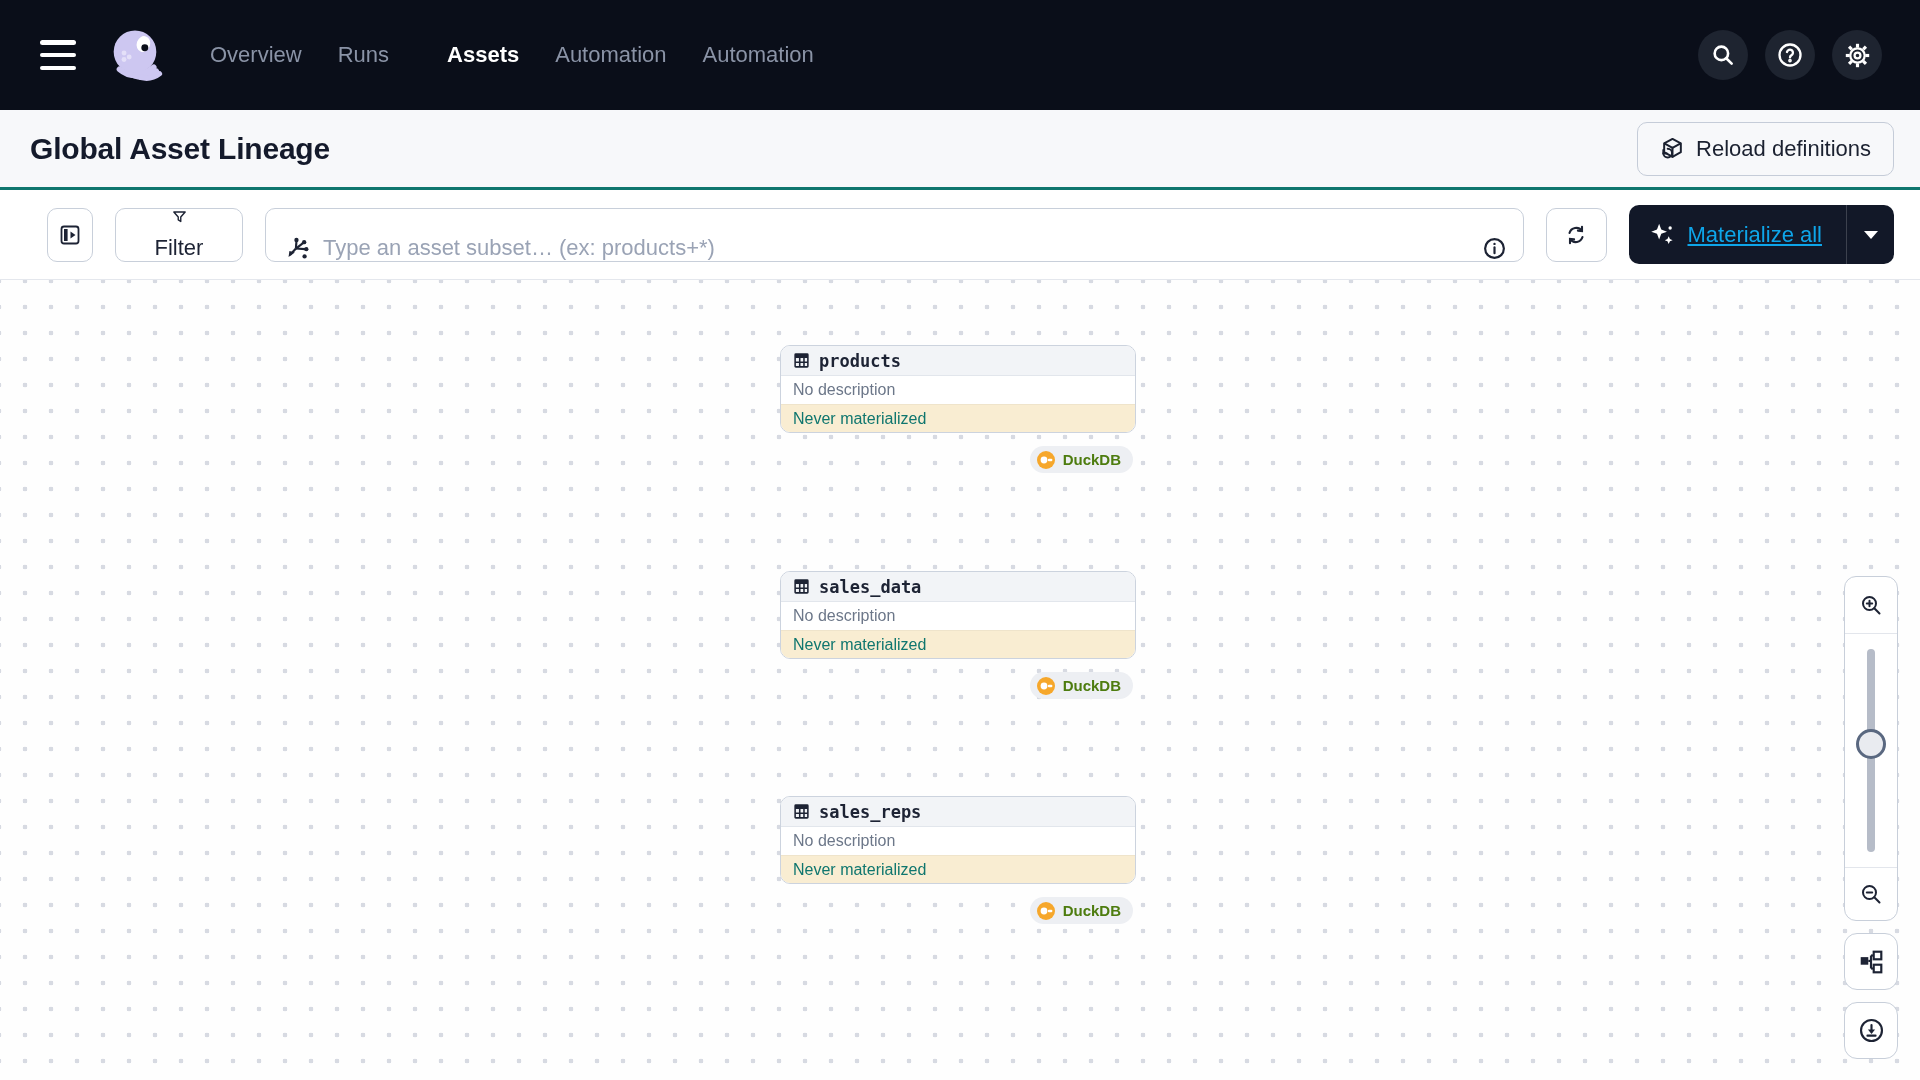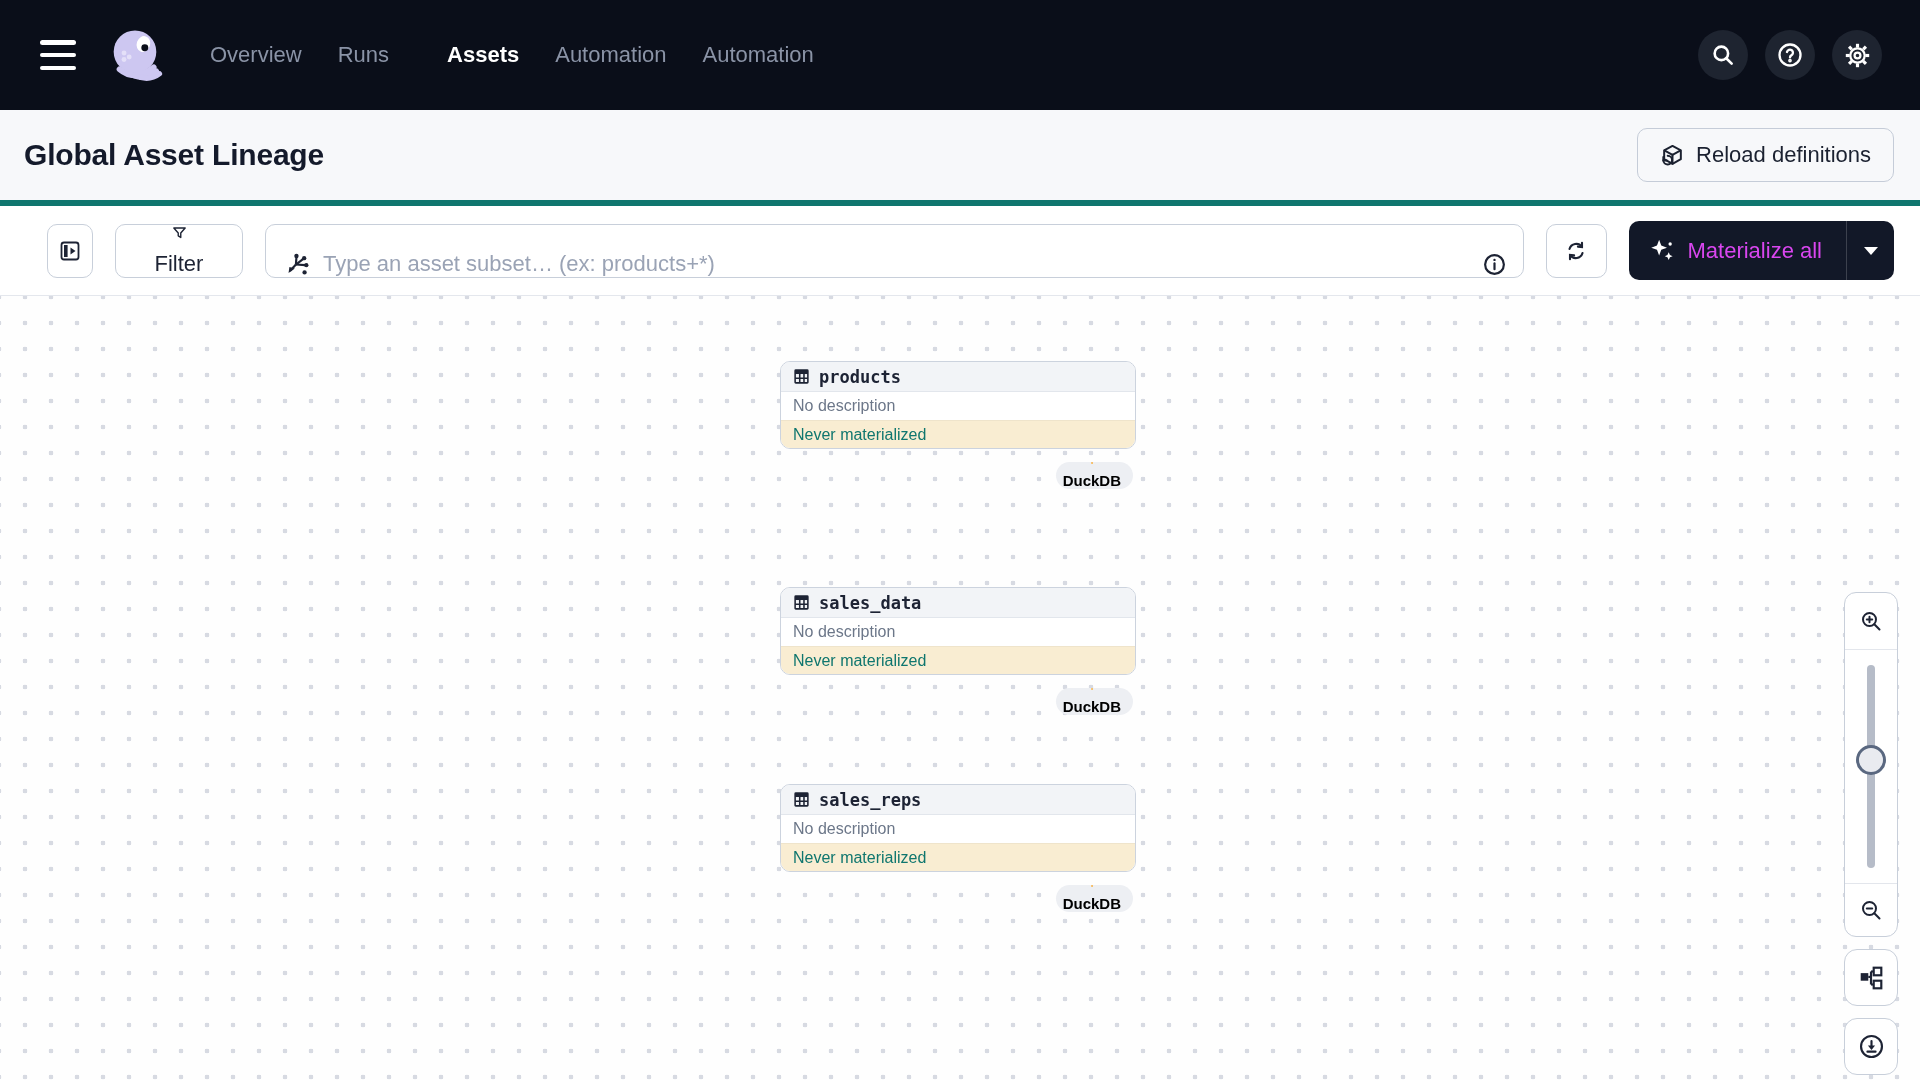--- a/index.html
+++ b/index.html
@@ -12,53 +12,53 @@
   .hamburger span { display:block; height:4.5px; border-radius:3px; background:#ffffff; }
   .logo { width:62px; height:62px; margin-right:44px; }
   .nav-links { display:flex; align-items:center; gap:36px; }
   .nav-link { font-size:22px; color:#8a93a6; cursor:pointer; }
   .nav-link.active { color:#ffffff; font-weight:700;margin-left:22px; }
   .nav-spacer { flex:1; }
   .nav-icons { display:flex; align-items:center; gap:17px; }
   .circle-btn { width:50px; height:50px; border-radius:50%; background:#1e2430; display:flex; align-items:center; justify-content:center; cursor:pointer; color:#ffffff; }
 
   
-  .page-header { height:96px; background:#f7f8fa; border-bottom:6px solid #0f766e; display:flex; align-items:center; padding:0 26px 0 24px; }
+  .page-header { height:80px; background:#f7f8fa; border-bottom:3px solid #0f766e; display:flex; align-items:center; padding:0 26px 0 30px; }
   .page-title { font-size:30px; font-weight:600; color:#141a2b; letter-spacing:-0.2px; }
   .ph-spacer { flex:1; }
   .reload-btn { height:54px; display:flex; align-items:center; gap:11px; padding:0 22px; border:1px solid #c5ccd8; border-radius:10px; background:transparent; font-size:22px; color:#1b2130; cursor:pointer; font-family:inherit; }
 
   
   .toolbar { height:90px; background:#ffffff; border-bottom:1px solid #e4e7ed; display:flex; align-items:center; padding:0 26px 0 47px; gap:22px; }
   .tb-btn { height:54px; border:1px solid #c8cfda; border-radius:10px; background:#ffffff; display:flex; align-items:center; justify-content:center; color:#1d2334; cursor:pointer; font-family:inherit; }
   .panel-toggle { width:46px; }
   .filter-btn { width:128px; gap:10px; font-size:22px;flex-direction:column; }
   .asset-input-wrap { flex:1; height:54px; border:1px solid #c8cfda; border-radius:10px; display:flex; align-items:flex-end; padding:0 16px 0 18px; gap:13px; background:#ffffff; }
   .asset-input { flex:1; border:none; outline:none; font-size:22px; color:#1d2334; font-family:inherit; background:transparent; }
   .asset-input::placeholder { color:#9aa3b5; }
   .refresh-btn { width:61px; }
-  .materialize { height:59px; display:flex; align-items:stretch; border-radius:10px; overflow:hidden; background:#121828; color:#d946ef; cursor:pointer; }
+  .materialize { height:59px; display:flex; align-items:stretch; border-radius:10px; overflow:hidden; background:#121828; color:#0ea5e9; cursor:pointer;text-decoration:underline; }
   .mat-main { display:flex; align-items:center; gap:12px; padding:0 24px 0 20px; font-size:22px; font-weight:500; }
   .mat-divider { width:1px; background:rgba(255,255,255,0.18); }
   .mat-caret { width:47px; display:flex; align-items:center; justify-content:center; }
   .caret-down { width:0; height:0; border-left:7px solid transparent; border-right:7px solid transparent; border-top:8px solid #ffffff; }
 
   
   .canvas { position:relative; height:800px; background-color:#fefefe;
     background-image:radial-gradient(circle, #d7dae2 2.2px, transparent 2.6px);
     background-size:26px 26px; background-position:12px 14px; }
 
   .asset-group { position:absolute; width:356px; }
   .asset-node { width:356px; border:1.5px solid #ccd3de; border-radius:10px; overflow:hidden; background:#ffffff; cursor:pointer; }
   .an-header { height:30px; background:#f2f4f7; display:flex; align-items:center; gap:9px; padding:0 12px; border-bottom:1px solid #e2e6ec; }
   .an-title { font-family:"DejaVu Sans Mono","Liberation Mono",monospace; font-size:17px; font-weight:700; color:#1d2334; }
   .an-body { height:29px; display:flex; align-items:center; padding:0 12px; font-size:16px; color:#6c7789; border-bottom:1px solid #efe4cb; }
   .an-footer { height:27px; background:#f9edd2; display:flex; align-items:center; padding:0 12px; font-size:16px; color:#0f766e; }
   .tag-row { display:flex; justify-content:flex-end; margin-top:13px; padding-right:3px; }
-  .tag-pill { height:27px; background:#edeff3; border-radius:14px; display:flex; align-items:center; gap:8px; padding:0 12px 0 7px; font-size:15px; font-weight:700; color:#000000; cursor:pointer;flex-direction:column; }
+  .tag-pill { height:27px; background:#edeff3; border-radius:14px; display:flex; align-items:center; gap:8px; padding:0 12px 0 7px; font-size:15px; font-weight:700; color:#4d7c0f; cursor:pointer; }
 
   
   .zoom-panel { position:absolute; right:22px; top:296px; width:54px; height:345px; background:#ffffff; border:1px solid #c8cfda; border-radius:12px; display:flex; flex-direction:column; }
   .zp-top { height:57px; border-bottom:1px solid #e3e6ec; display:flex; align-items:center; justify-content:center; color:#1d2334; cursor:pointer; }
   .zp-mid { flex:1; position:relative; }
   .zp-bot { height:53px; border-top:1px solid #e3e6ec; display:flex; align-items:center; justify-content:center; color:#1d2334; cursor:pointer; }
   .slider-track { position:absolute; left:50%; transform:translateX(-50%); top:15px; bottom:15px; width:8px; border-radius:4px; background:#b6bcc8; }
   .slider-handle { position:absolute; left:50%; transform:translateX(-50%); top:95px; width:30px; height:30px; border-radius:50%; background:#e9ebf0; border:3px solid #5a6880; cursor:grab; }
   .float-btn { position:absolute; right:22px; width:54px; height:57px; background:#ffffff; border:1px solid #c8cfda; border-radius:13px; display:flex; align-items:center; justify-content:center; color:#1d2334; cursor:pointer; }
   .fb-tree { top:653px; }
@@ -259,21 +259,21 @@
         <svg width="18" height="18" viewBox="0 0 18 18">
           <circle cx="9" cy="9" r="9" fill="#f6a72b"></circle>
           <circle cx="7" cy="9" r="3.4" fill="#ffffff"></circle>
           <rect x="10.8" y="7.8" width="4.6" height="2.4" rx="1.2" fill="#ffffff"></rect>
         </svg>
         <span>DuckDB</span>
       </div>
     </div>
   </div>
 
-  <div class="asset-group" style="left:780px; top:488px;">
+  <div class="asset-group" style="left:780px; top:516px;">
     <div class="asset-node">
       <div class="an-header">
         <svg width="17" height="17" viewBox="0 0 24 24" fill="none" stroke="#1d2334" stroke-width="2.2">
           <rect x="3" y="3" width="18" height="18" rx="1"></rect>
           <rect x="3" y="3" width="18" height="5.5" fill="#1d2334" stroke="none"></rect>
           <line x1="3" y1="14.5" x2="21" y2="14.5"></line>
             <line x1="9.5" y1="8" x2="9.5" y2="21"></line>
             <line x1="15.5" y1="8" x2="15.5" y2="21"></line>
         </svg>
         <span class="an-title">sales_reps</span>

